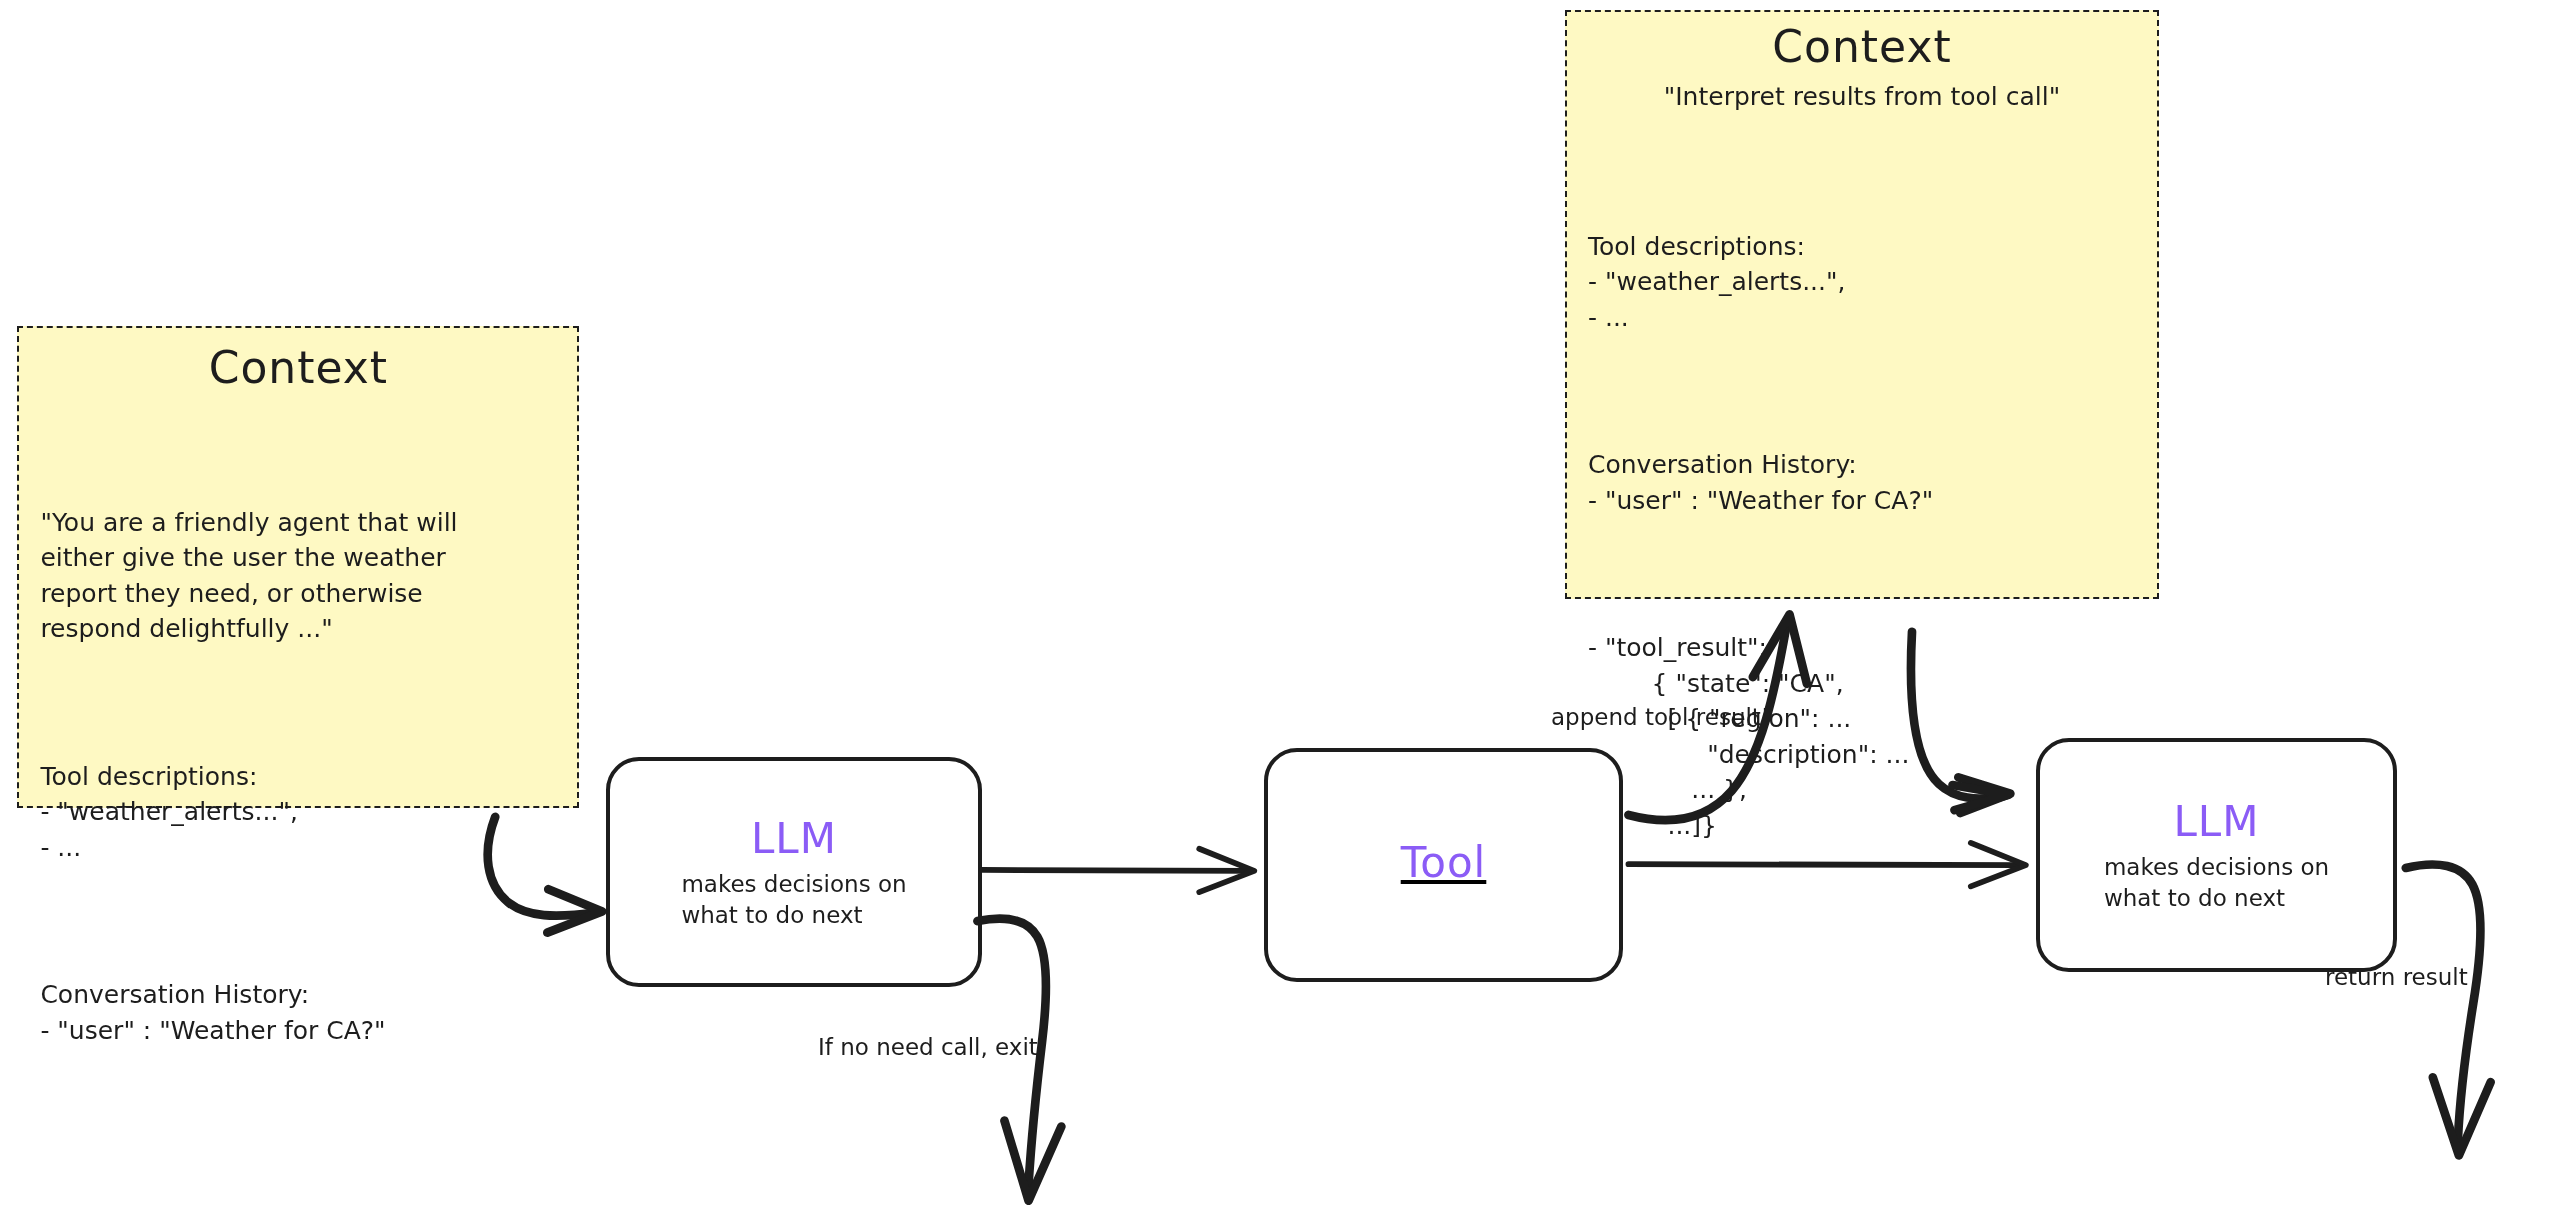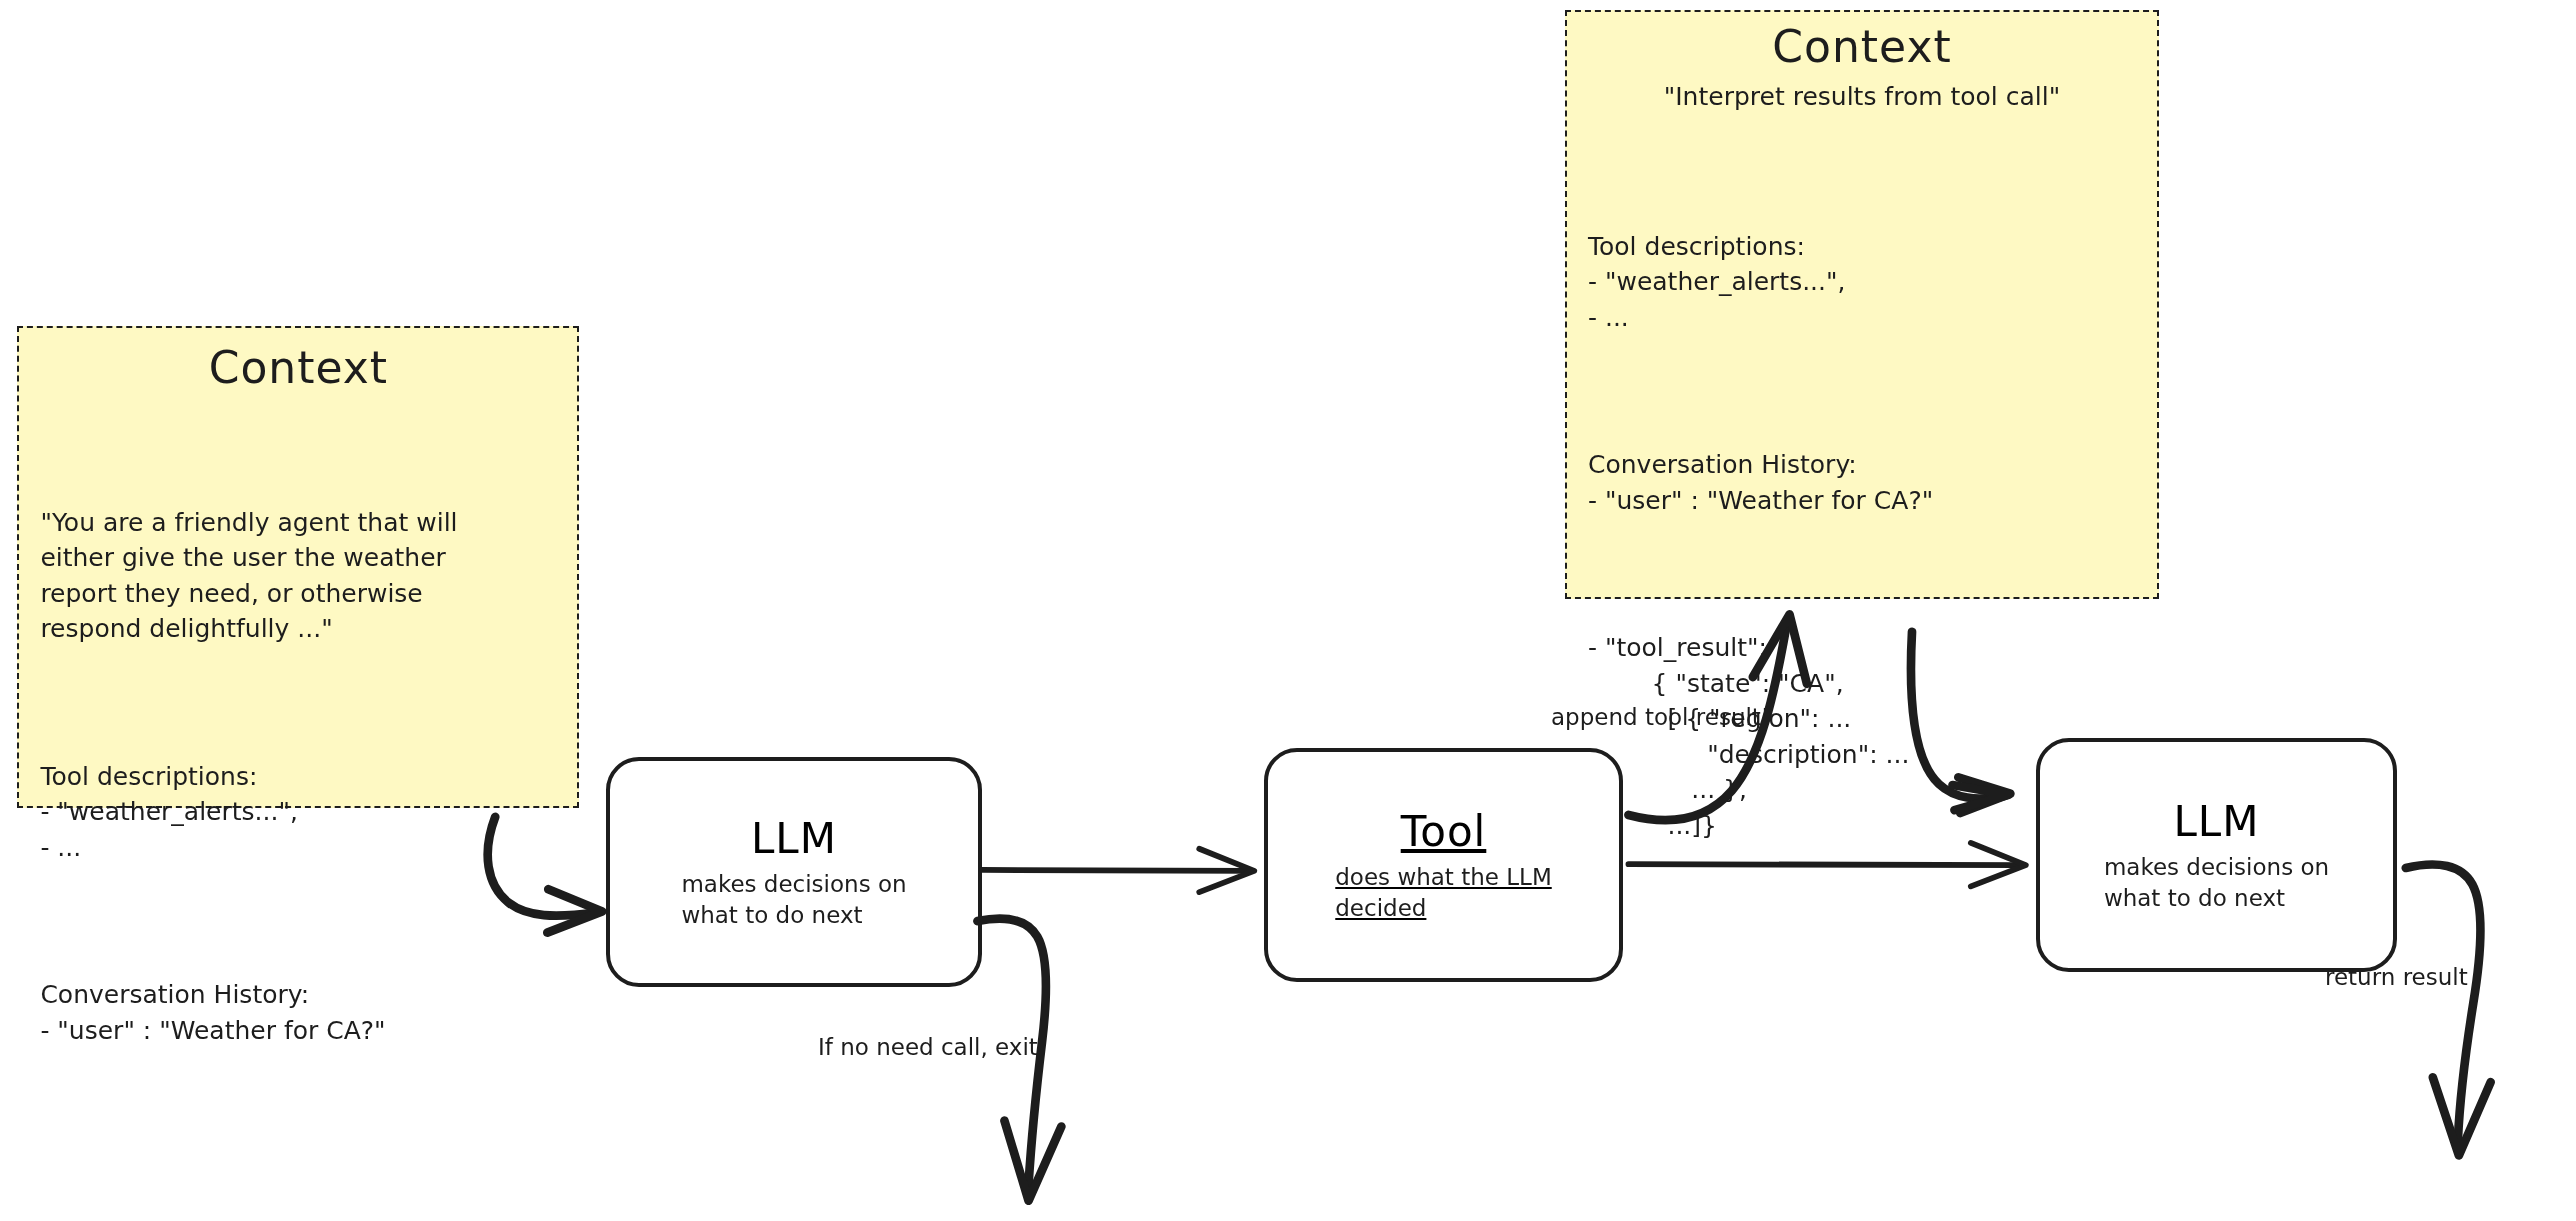--- a/index.html
+++ b/index.html
@@ -74,21 +74,21 @@
     border: 4.8px solid #1d1d1d;
     border-radius: 33px;
     background: #ffffff;
     display: flex;
     flex-direction: column;
     align-items: center;
     justify-content: center;
   }
   .node-title {
     font-size: 42px;
-    color: #000000;
+    color: #8b5cf6;
     letter-spacing: 1px;
     margin-bottom: 6px;
     white-space: nowrap;
   }
   .node-sub {
     font-size: 23px;
     line-height: 1.32;
     color: #1d1d1d;
     white-space: pre;
     text-align: left;
@@ -160,22 +160,20 @@
   </div>
 
   <div class="node" id="node-llm-1">
     <div class="node-title">LLM</div>
     <div class="node-sub">makes decisions on
 what to do next</div>
   </div>
 
   <div class="node" id="node-tool">
     <div class="node-title">Tool</div>
-    <div class="node-sub">does what the LLM
-decided</div>
   </div>
 
   <div class="node" id="node-llm-2">
     <div class="node-title">LLM</div>
     <div class="node-sub">makes decisions on
 what to do next</div>
   </div>
 
   <div class="edge-label" id="label-append">append tool result</div>
   <div class="edge-label" id="label-exit">If no need call, exit</div>

